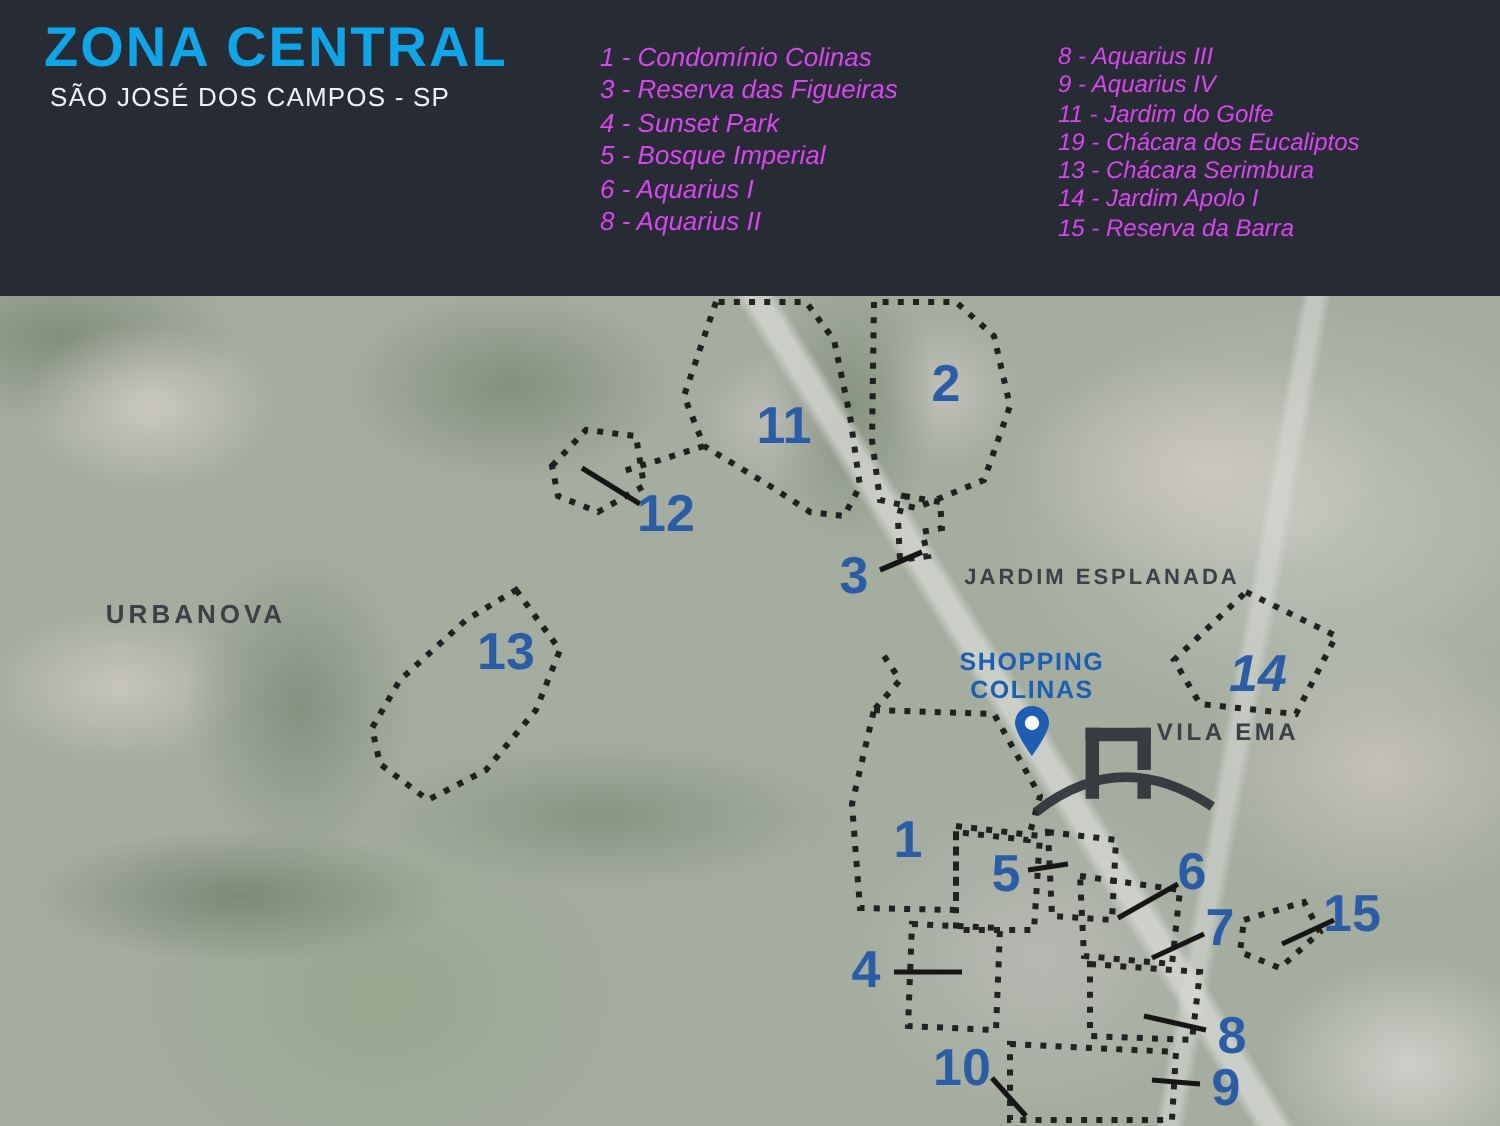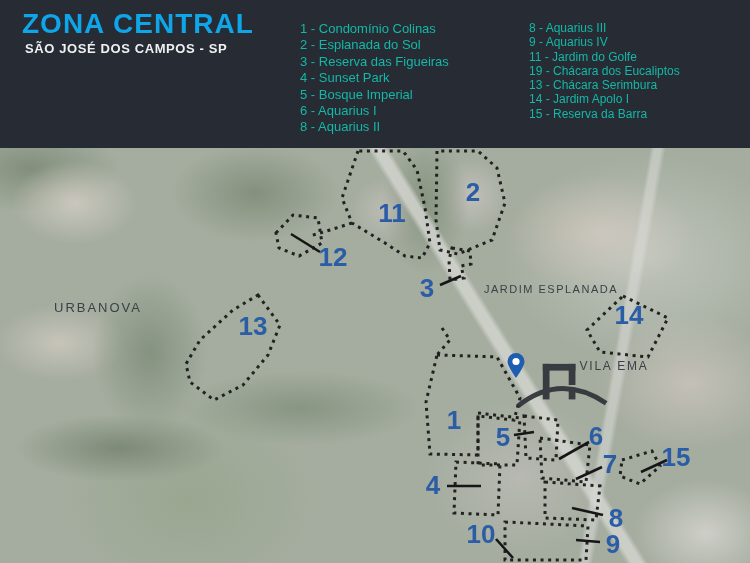--- a/index.html
+++ b/index.html
@@ -4,23 +4,23 @@
 <style>
   html,body{margin:0;padding:0;background:#111;}
   .stage{
     position:relative;width:750px;height:563px;overflow:hidden;
     font-family:"Liberation Sans",sans-serif;background:#262b34;
   }
   
   .header{position:absolute;left:0;top:0;width:750px;height:148px;background:#262b34;}
   .title{position:absolute;left:22px;top:8px;font-size:28px;font-weight:bold;
          letter-spacing:1px;color:#0ea5e9;}
-  .subtitle{position:absolute;left:25px;top:41px;font-size:13px;font-weight:bold;
+  .subtitle{position:absolute;left:25px;top:41px;font-size:13px;font-weight:normal;
          letter-spacing:.6px;color:#eef0f2;}
-  .legend{position:absolute;top:21px;color:#14b8a6;}
+  .legend{position:absolute;top:21px;color:#d946ef;font-style:italic;}
   .legend.col1{left:300px;font-size:13px;line-height:16.4px;}
   .legend.col2{left:529px;font-size:12px;line-height:14.3px;}
   .legend-item{white-space:nowrap;}
   
   .map{
     position:absolute;left:0;top:148px;width:750px;height:415px;overflow:hidden;
     background-color:#98a291;
     background-image:
       linear-gradient(rgba(208,211,208,0.22), rgba(208,211,208,0.22)),
       radial-gradient(200px 140px at 650px 110px, rgba(226,226,223,0.45), transparent 75%),
@@ -42,21 +42,21 @@
       radial-gradient(120px 60px at 30px 20px, #6d7c65 0%, transparent 75%),
       radial-gradient(160px 50px at 300px 260px, #74846d 0%, transparent 75%);
   }
   .overlay{position:absolute;left:0;top:0;}
   .marker{
     position:absolute;transform:translate(-50%,-50%);
     font-size:26px;font-weight:bold;color:#2b5da6;
   }
   .area-label{
     position:absolute;transform:translate(-50%,-50%);
-    font-weight:normal;color:#3b4147;letter-spacing:2px;white-space:nowrap;
+    font-weight:bold;color:#3b4147;letter-spacing:2px;white-space:nowrap;
   }
   .lbl-urbanova{font-size:13px;}
   .lbl-esplanada{font-size:11px;letter-spacing:1.5px;}
   .lbl-vilaema{font-size:12px;letter-spacing:1.8px;}
   .shopping{
     position:absolute;left:460px;top:176px;width:112px;text-align:center;
     font-size:12.5px;line-height:14px;font-weight:bold;color:#1a5fb4;letter-spacing:.8px;
   }
   .pin{position:absolute;left:506px;top:203px;}
   .logo{position:absolute;left:514px;top:212px;opacity:.92;}
@@ -65,21 +65,20 @@
 <body>
 
 <div class="stage">
 
   <div class="header">
     <div class="title">ZONA CENTRAL</div>
     <div class="subtitle">SÃO JOSÉ DOS CAMPOS - SP</div>
 
     <div class="legend col1">
       <div class="legend-item">1 - Condomínio Colinas</div>
-      <div class="legend-item">2 - Esplanada do Sol</div>
       <div class="legend-item">3 - Reserva das Figueiras</div>
       <div class="legend-item">4 - Sunset Park</div>
       <div class="legend-item">5 - Bosque Imperial</div>
       <div class="legend-item">6 - Aquarius I</div>
       <div class="legend-item">8 - Aquarius II</div>
     </div>
 
     <div class="legend col2">
       <div class="legend-item">8 - Aquarius III</div>
       <div class="legend-item">9 - Aquarius IV</div>
@@ -123,20 +122,24 @@
         <line x1="572" y1="360" x2="603" y2="367"></line>
         <line x1="576" y1="392" x2="600" y2="394"></line>
         <line x1="496" y1="391" x2="513" y2="410"></line>
       </g>
     </svg>
 
     <div class="area-label lbl-urbanova" style="left:98px;top:159px;">URBANOVA</div>
     <div class="area-label lbl-esplanada" style="left:551px;top:141px;">JARDIM ESPLANADA</div>
     <div class="area-label lbl-vilaema" style="left:614px;top:218px;">VILA EMA</div>
 
+    <div class="shopping">
+      <div>SHOPPING</div>
+      <div>COLINAS</div>
+    </div>
     <svg class="pin" width="20" height="28" viewBox="0 0 20 28">
       <path d="M10,27 C10,27 1.5,15.5 1.5,10.5 A8.5,8.5 0 1 1 18.5,10.5 C18.5,15.5 10,27 10,27 Z" fill="#1d5eb2"></path>
       <circle cx="10" cy="10.5" r="3.6" fill="#ffffff"></circle>
     </svg>
     <svg class="logo" width="96" height="50" viewBox="0 0 100 50">
       <g fill="#2f3338">
         <rect x="30" y="3" width="34" height="7"></rect>
         <rect x="30" y="3" width="7" height="37"></rect>
         <rect x="57" y="3" width="7" height="22"></rect>
         <rect x="57" y="31" width="7" height="9"></rect>
@@ -150,17 +153,17 @@
     <div class="marker" style="left:433px;top:337px;">4</div>
     <div class="marker" style="left:503px;top:289px;">5</div>
     <div class="marker" style="left:596px;top:288px;">6</div>
     <div class="marker" style="left:610px;top:316px;">7</div>
     <div class="marker" style="left:616px;top:370px;">8</div>
     <div class="marker" style="left:613px;top:396px;">9</div>
     <div class="marker" style="left:481px;top:386px;">10</div>
     <div class="marker" style="left:392px;top:65px;">11</div>
     <div class="marker" style="left:333px;top:109px;">12</div>
     <div class="marker" style="left:253px;top:178px;">13</div>
-    <div class="marker" style="left:629px;top:167px;">14</div>
+    <div class="marker" style="left:629px;top:189px;font-style:italic;">14</div>
     <div class="marker" style="left:676px;top:309px;">15</div>
 
   </div>
 </div>
 
 </body></html>

